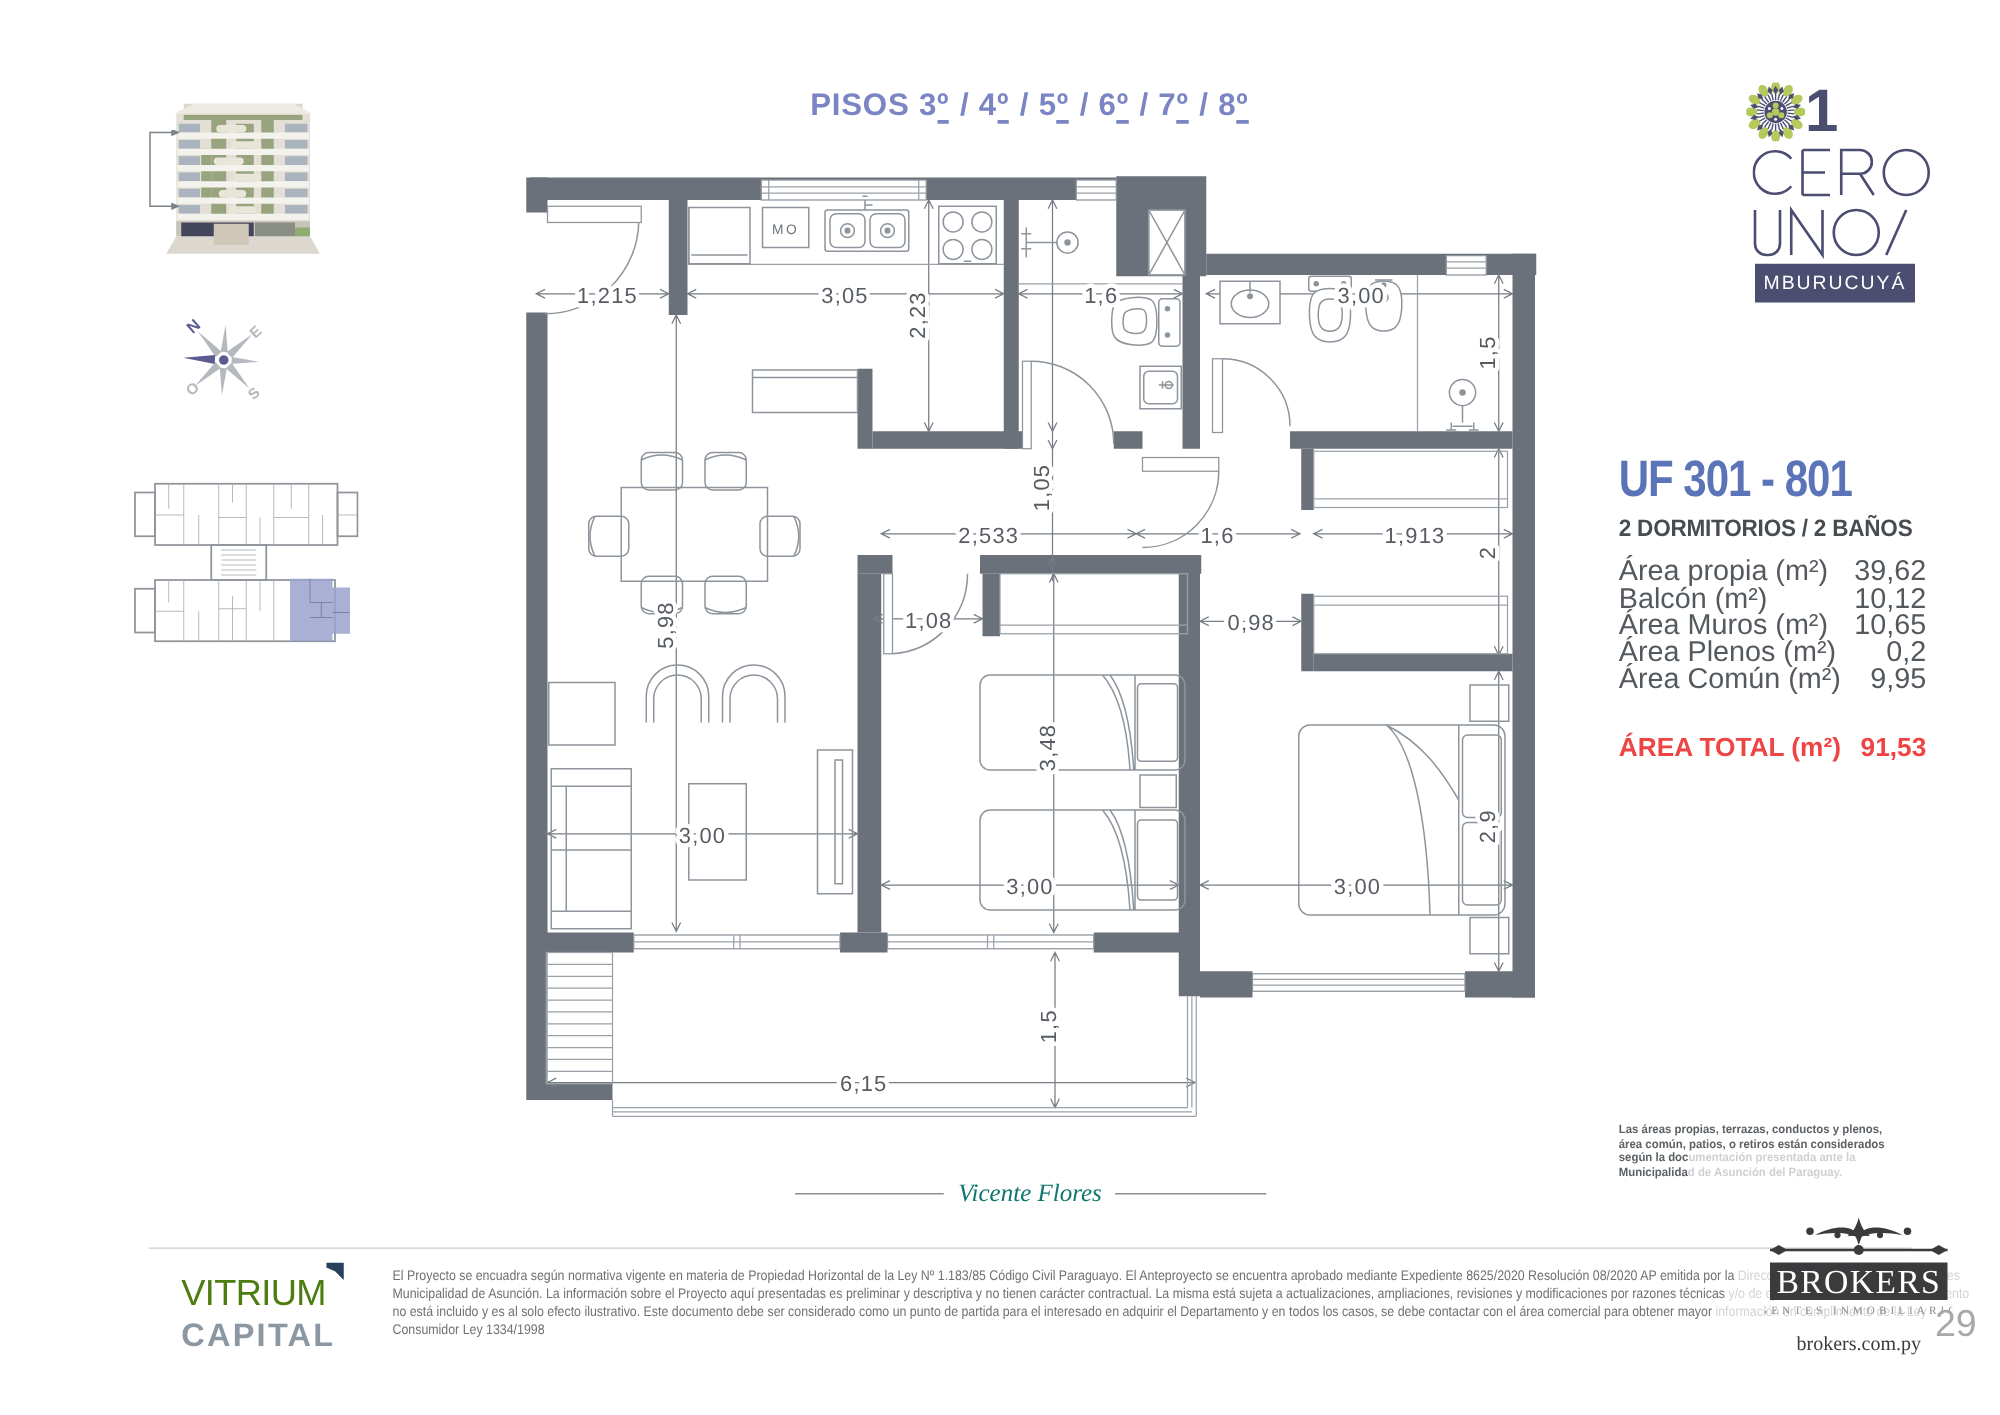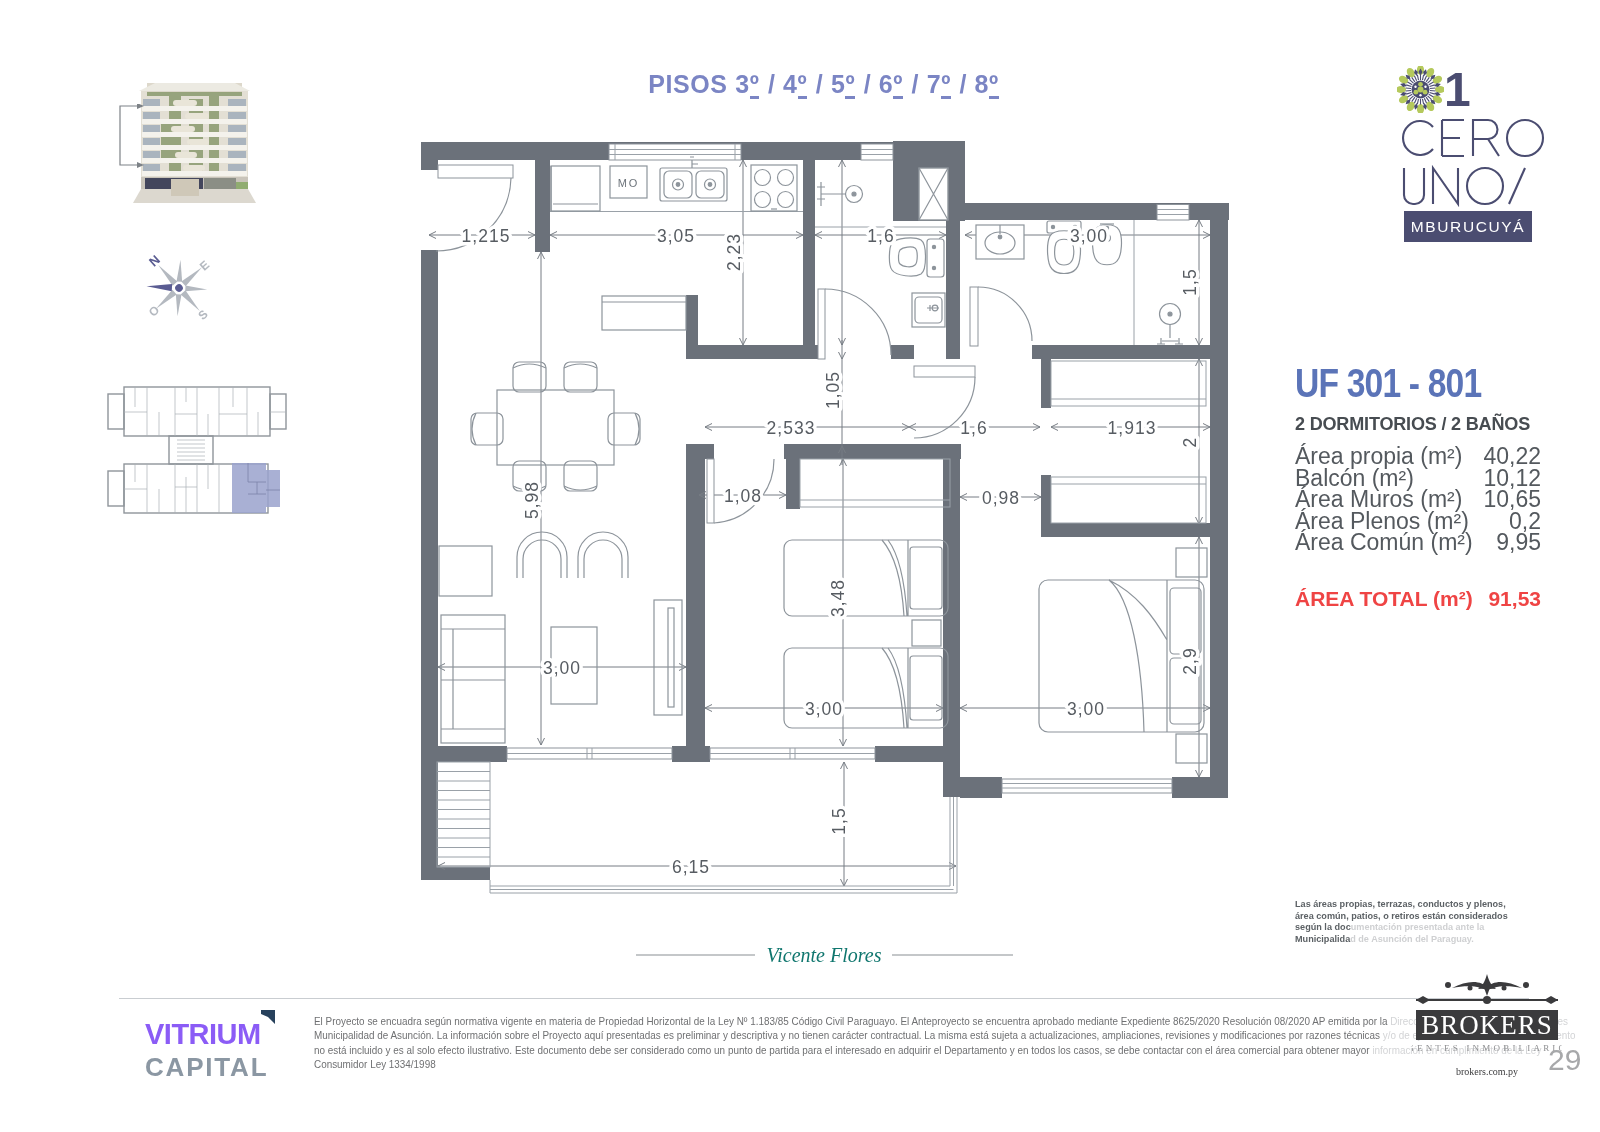--- a/index.html
+++ b/index.html
@@ -211,21 +211,21 @@
   </svg>
 
   <div class="abs" style="left:10px;top:151px;width:128px;height:31px;background:#4b4d71;color:#fff;font-weight:normal;font-size:15.5px;letter-spacing:1.6px;text-align:center;line-height:31px;">MBURUCUYÁ</div>
 </div>
 
 <div class="abs" style="left:1271px;top:360px;font-size:41px;font-weight:bold;color:#5b74b8;letter-spacing:-1px;transform:scaleX(0.82);transform-origin:0 0;">UF 301 - 801</div>
 
 <div class="abs" style="left:1271px;top:413px;font-size:19px;font-weight:bold;color:#474c51;letter-spacing:-0.2px;transform:scaleX(0.95);transform-origin:0 0;">2 DORMITORIOS / 2 BAÑOS</div>
 
 <div class="abs" style="left:1271px;top:446px;width:246px;font-size:23px;color:#54595e;line-height:21.5px;">
-  <div>Área propia (m²)<span style="float:right">40,22</span></div>
+  <div>Área propia (m²)<span style="float:right">39,62</span></div>
   <div>Balcón (m²)<span style="float:right">10,12</span></div>
   <div>Área Muros (m²)<span style="float:right">10,65</span></div>
   <div>Área Plenos (m²)<span style="float:right">0,2</span></div>
   <div>Área Común (m²)<span style="float:right">9,95</span></div>
 </div>
 
 <div class="abs" style="left:1271px;top:587px;width:246px;font-size:21px;font-weight:bold;color:#ef4444;">ÁREA TOTAL (m²)<span style="float:right">91,53</span></div>
 
 <div class="abs" style="left:1271px;top:898px;font-size:9.6px;font-weight:bold;color:#5c6165;line-height:11.5px;white-space:nowrap;letter-spacing:0px;transform:scaleX(0.95);transform-origin:0 0;">
 Las áreas propias, terrazas, conductos y plenos,<br>
@@ -237,21 +237,21 @@
 <svg class="abs" style="left:600px;top:940px;" width="400" height="30" viewBox="0 0 400 30">
   <line x1="12" y1="15" x2="131" y2="15" stroke="#8a8f94" stroke-width="1.2"></line>
   <line x1="268" y1="15" x2="389" y2="15" stroke="#8a8f94" stroke-width="1.2"></line>
 </svg>
 
 <div class="abs" style="left:600px;top:944px;width:400px;text-align:center;font-family:'Liberation Serif',serif;font-style:italic;font-weight:normal;font-size:20px;color:#0f766e;">Vicente Flores</div>
 
 <div class="abs" style="left:95px;top:998px;width:1410px;height:1px;background:#c9cdd1;"></div>
 
 <div class="abs" style="left:121px;top:1010px;">
-  <div style="font-size:29px;font-weight:bold;color:#8b5cf6;letter-spacing:-0.5px;">VITRIUM<svg width="15" height="16" viewBox="0 0 15 16" style="margin-left:0px;vertical-align:18px;">
+  <div style="font-size:29px;font-weight:normal;color:#4d7c0f;letter-spacing:-0.5px;">VITRIUM<svg width="15" height="16" viewBox="0 0 15 16" style="margin-left:0px;vertical-align:18px;">
           <polygon points="0,0 14,0 14,14 7,7 0,4" fill="#27415c"></polygon>
         </svg></div>
   <div style="font-size:26px;font-weight:bold;color:#8b97a3;letter-spacing:1.8px;margin-top:1px;">CAPITAL</div>
 </div>
 
 <div class="abs" style="left:290px;top:1014px;font-size:11.2px;color:#6f7072;line-height:14.4px;white-space:nowrap;letter-spacing:0px;transform:scaleX(0.885);transform-origin:0 0;">
 El Proyecto se encuadra según normativa vigente en materia de Propiedad Horizontal de la Ley Nº 1.183/85 Código Civil Paraguayo. El Anteproyecto se encuentra aprobado mediante Expediente 8625/2020 Resolución 08/2020 AP emitida por la <span style="color:#d3d4d6">Dirección General de Obras Particulares</span><br>
 Municipalidad de Asunción. La información sobre el Proyecto aquí presentadas es preliminar y descriptiva y no tienen carácter contractual. La misma está sujeta a actualizaciones, ampliaciones, revisiones y modificaciones por razones técnicas <span style="color:#d3d4d6">y/o de ejecución de obra. El amueblamiento</span><br>
 no está incluido y es al solo efecto ilustrativo. Este documento debe ser considerado como un punto de partida para el interesado en adquirir el Departamento y en todos los casos, se debe contactar con el área comercial para obtener mayor <span style="color:#d3d4d6">información en cumplimiento de la Ley</span><br>
 Consumidor Ley 1334/1998
@@ -269,21 +269,21 @@
           <circle cx="92" cy="16" r="2.5"></circle>
       <rect x="4" y="27" width="142" height="2"></rect>
       <polygon points="4,28 11,24 18,28 11,32"></polygon>
       <polygon points="132,28 139,24 146,28 139,32"></polygon>
       <circle cx="75" cy="28" r="4"></circle>
     </g>
     <rect x="4" y="38" width="142" height="30" fill="#3b3b3d"></rect>
     <text x="75" y="62" text-anchor="middle" font-family="Liberation Serif" font-size="27" fill="#fff" letter-spacing="1">BROKERS</text>
     <text x="75" y="79" text-anchor="middle" font-family="Liberation Serif" font-size="9" fill="#8e8f91" letter-spacing="3.2">AGENTES INMOBILIARIOS</text>
   </svg>
-  <div style="text-align:center;font-family:'Liberation Serif',serif;font-size:10px;color:#3b3b3d;margin-top:6px;">brokers.com.py</div>
+  <div style="text-align:center;font-family:'Liberation Serif',serif;font-size:16px;color:#3b3b3d;margin-top:6px;">brokers.com.py</div>
 </div>
 
 <div class="abs" style="left:1524px;top:1043px;font-size:30px;color:#a7a8aa;">29</div>
 
 <svg class="abs" style="left:0;top:0;" width="1600" height="1132" viewBox="0 0 1600 1132">
 <defs>
   <style>
     .w{fill:#6b717a;}
     .f{fill:#fff;stroke:#8d949b;stroke-width:1.2;}
     .fn{fill:none;stroke:#8d949b;stroke-width:1.2;}

